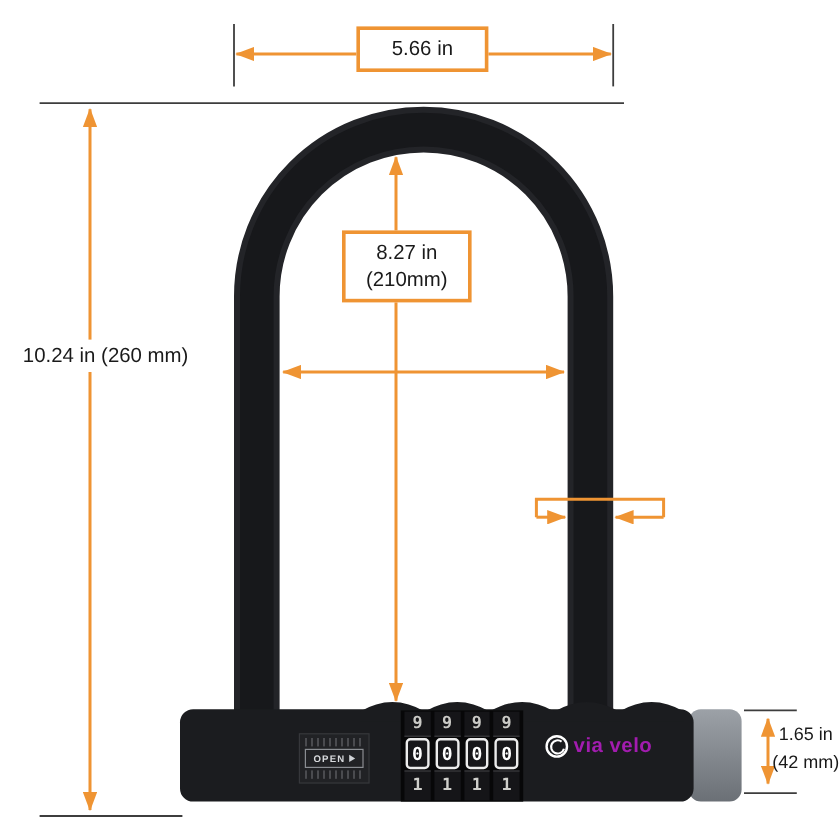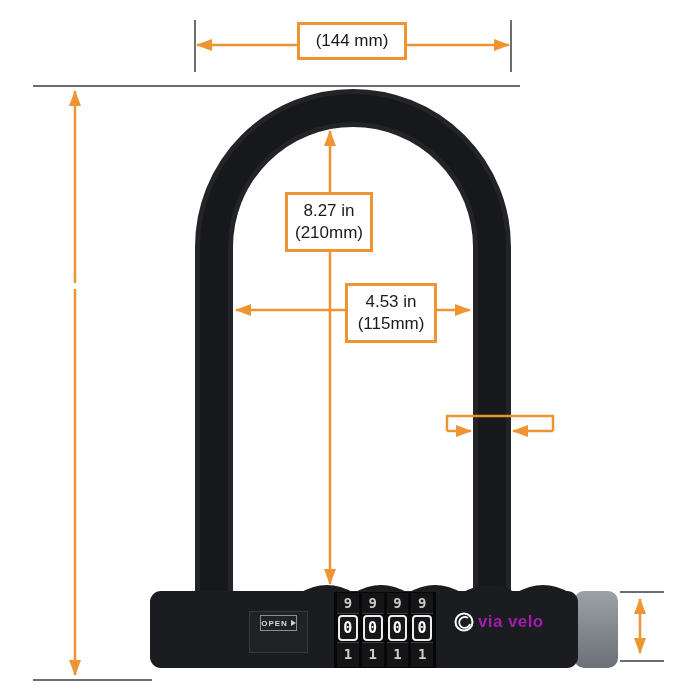--- a/index.html
+++ b/index.html
@@ -24,21 +24,21 @@
   .dials span{font-family:"DejaVu Sans Mono",monospace;font-weight:700;}
   .d-top{color:#c9c9c5;font-size:14px;line-height:20px;text-align:center;
          background:#151518;border-bottom:1px solid #3c3c40;}
   .d-mid{color:#ffffff;background:#17171a;border:2px solid #ececec;border-radius:4px;
          margin:1px;display:flex;align-items:center;justify-content:center;font-size:15px;}
   .d-bot{color:#cfcfcb;font-size:14px;line-height:23px;text-align:center;
          background:#151518;border-top:1px solid #3c3c40;}
 
   
   .plate{position:absolute;left:249px;top:611px;width:59px;height:42px;background:#212225;
-         border:1px solid #36373b;box-sizing:border-box;display:flex;flex-direction:row;
+         border:1px solid #36373b;box-sizing:border-box;display:flex;flex-direction:column;
          justify-content:space-between;padding:3px 4px;}
   .knurl{height:7px;background:repeating-linear-gradient(90deg,#4a4b4f 0 2px,transparent 2px 5px);}
   .open-badge{height:14px;border:1px solid #8a8d92;color:#d7d9dc;font-size:8px;font-weight:700;
               letter-spacing:1px;display:flex;align-items:center;justify-content:center;gap:3px;}
   .tri{width:0;height:0;border-top:3px solid transparent;border-bottom:3px solid transparent;
        border-left:5px solid #cfd2d6;}
 
   
   .brand{position:absolute;left:478px;top:612px;color:#a21caf;font-size:17px;font-weight:700;
          letter-spacing:0.4px;}
@@ -93,37 +93,38 @@
         <line x1="236" y1="310" x2="470" y2="310" marker-start="url(#arr)" marker-end="url(#arr)"></line>
         <line x1="640" y1="599" x2="640" y2="653" marker-start="url(#arr)" marker-end="url(#arr)"></line>
         <path d="M447 431 L447 416 L553 416 L553 431"></path>
         <line x1="447" y1="431" x2="471" y2="431" marker-end="url(#arr)"></line>
         <line x1="553" y1="431" x2="513" y2="431" marker-end="url(#arr)"></line>
       </g>
     </g>
   </svg>
 
   <div class="dim-box" style="left:297px;top:22px;width:110px;">
-    <div>(144 mm)</div>
+    <div>5.66 in</div>
   </div>
 
-  <div class="dim-box" style="left:285px;top:192px;width:88px;">
+  <div class="dim-box" style="left:285px;top:192px;width:108px;">
     <div>8.27 in</div>
     <div>(210mm)</div>
   </div>
 
-  <div class="dim-box" style="left:345px;top:283px;width:92px;">
-    <div>4.53 in</div>
-    <div>(115mm)</div>
-  </div>
 
 
   <div class="plain-label" style="left:2px;top:283px;width:172px;">
+    <div>10.24 in (260 mm)</div>
   </div>
 
+  <div class="plain-label small" style="left:643px;top:602px;width:57px;">
+    <div>1.65 in</div>
+    <div>(42 mm)</div>
+  </div>
 
   <div class="dials">
     <span class="d-top">9</span>
     <span class="d-top">9</span>
     <span class="d-top">9</span>
     <span class="d-top">9</span>
     <span class="d-mid">0</span>
     <span class="d-mid">0</span>
     <span class="d-mid">0</span>
     <span class="d-mid">0</span>

